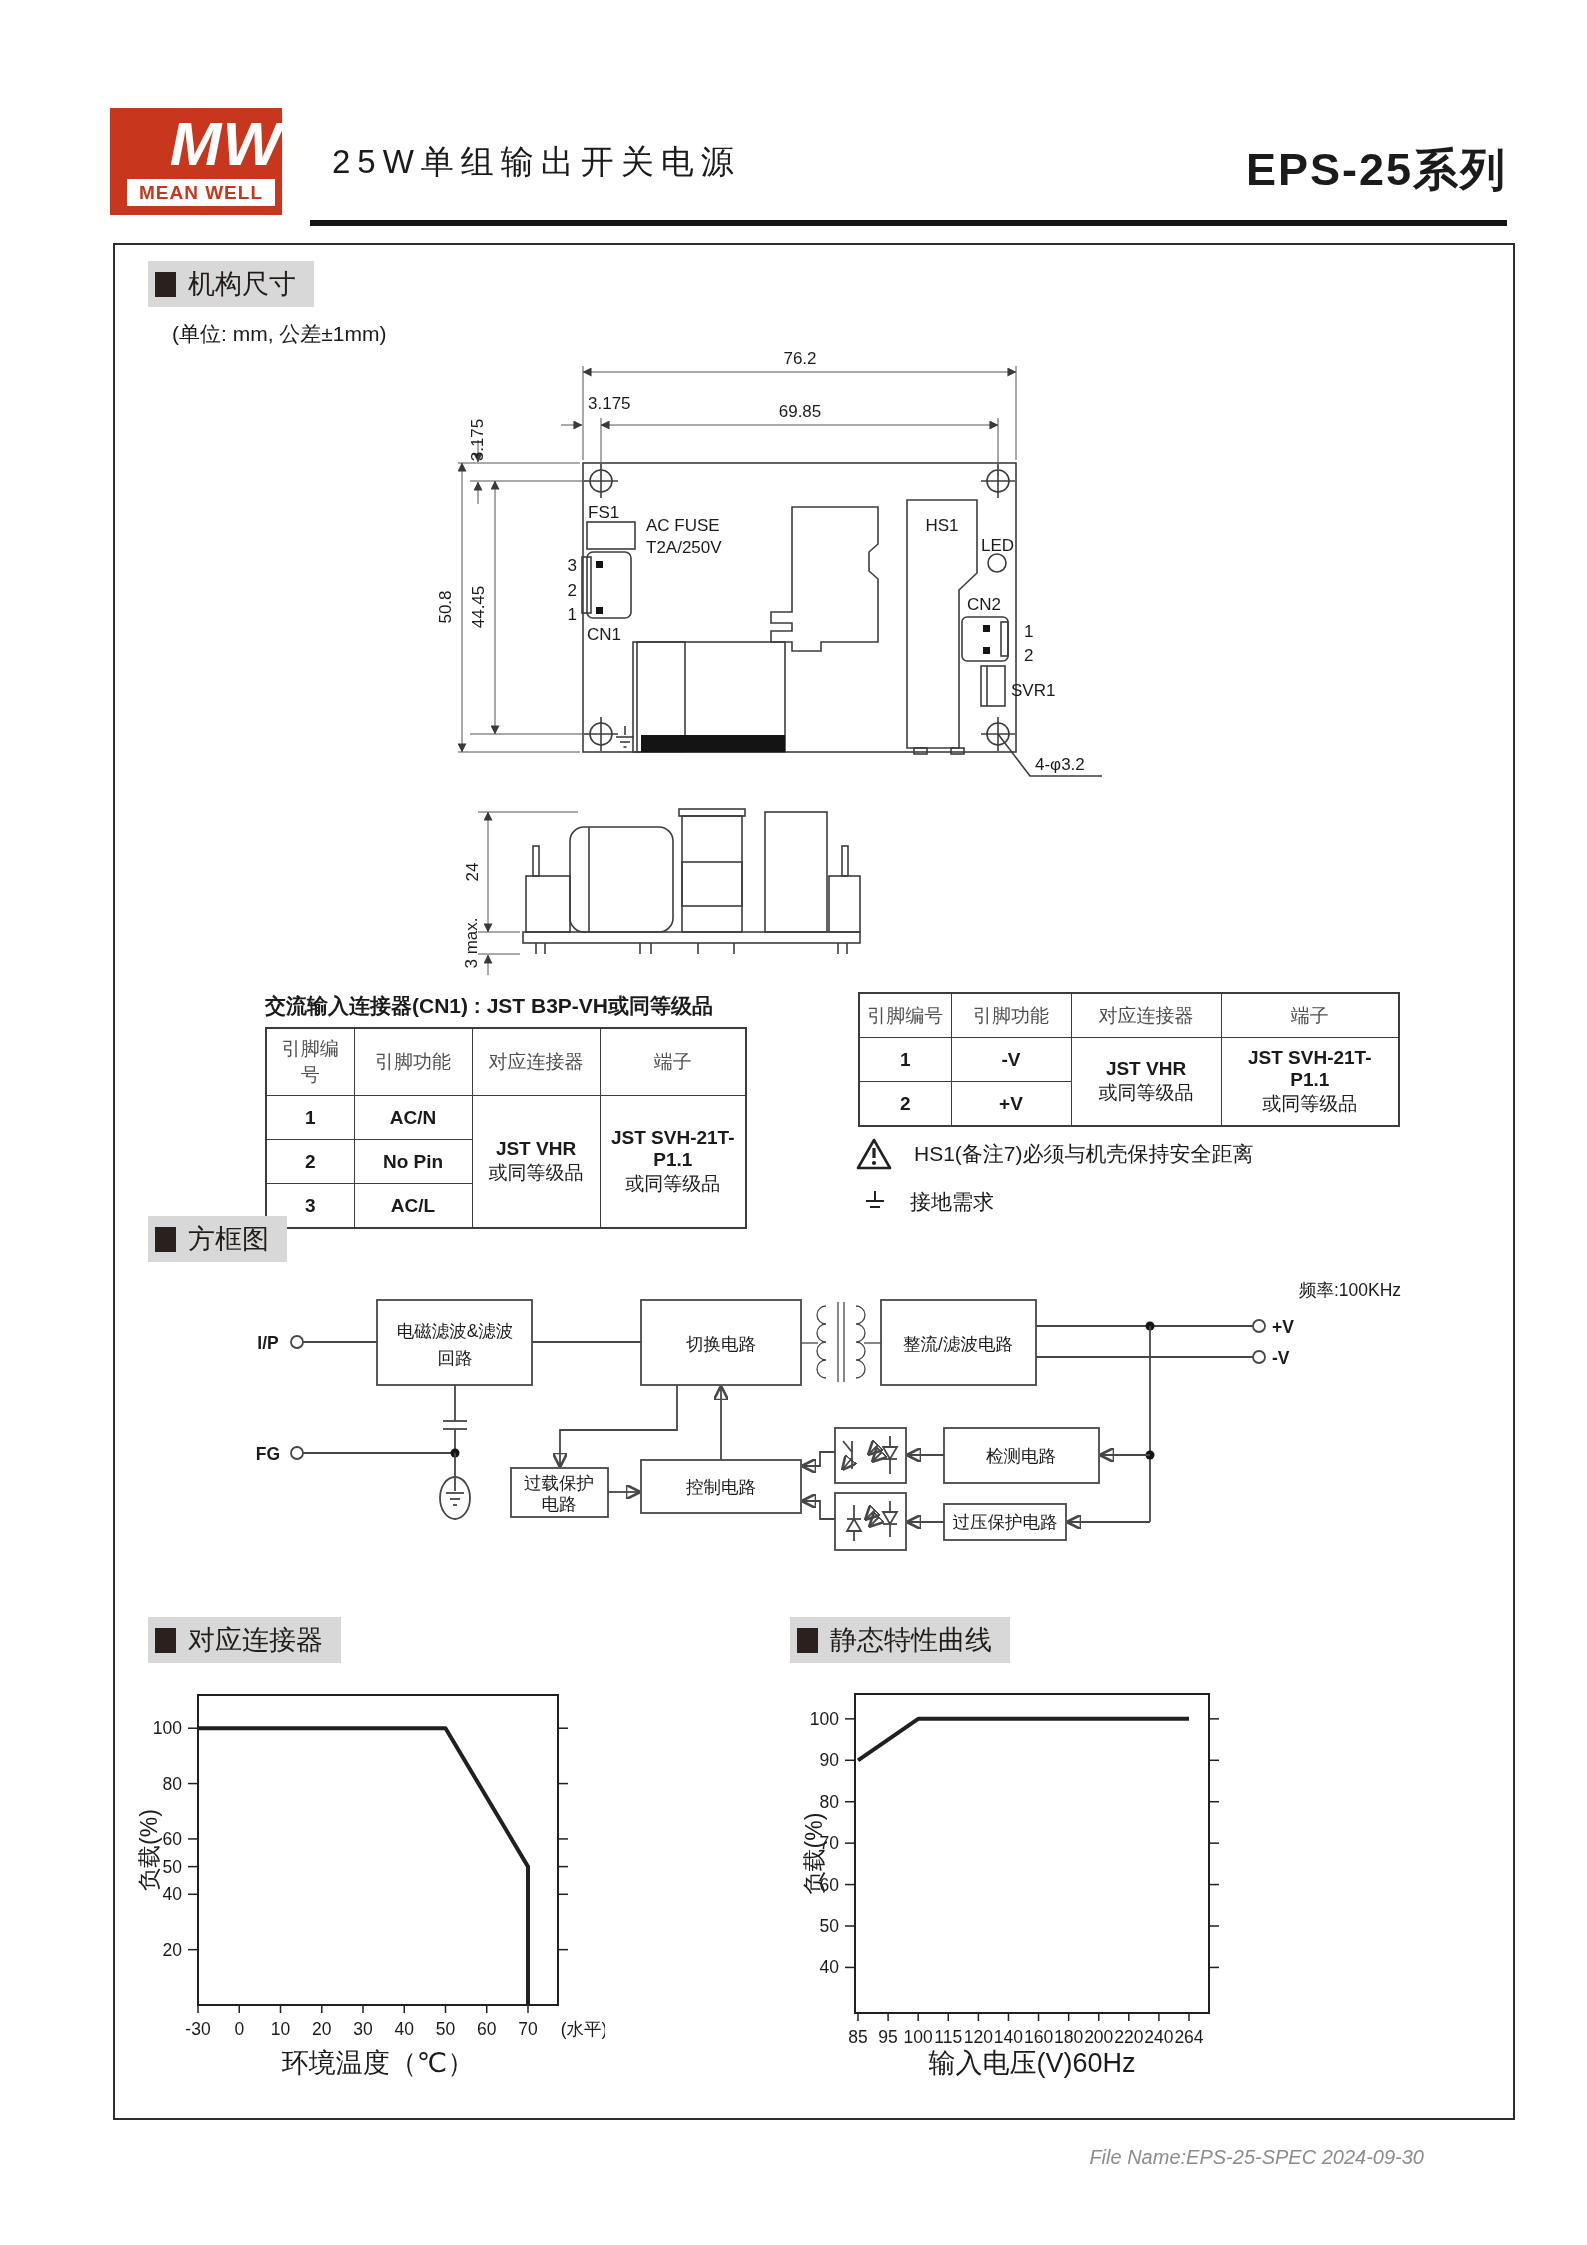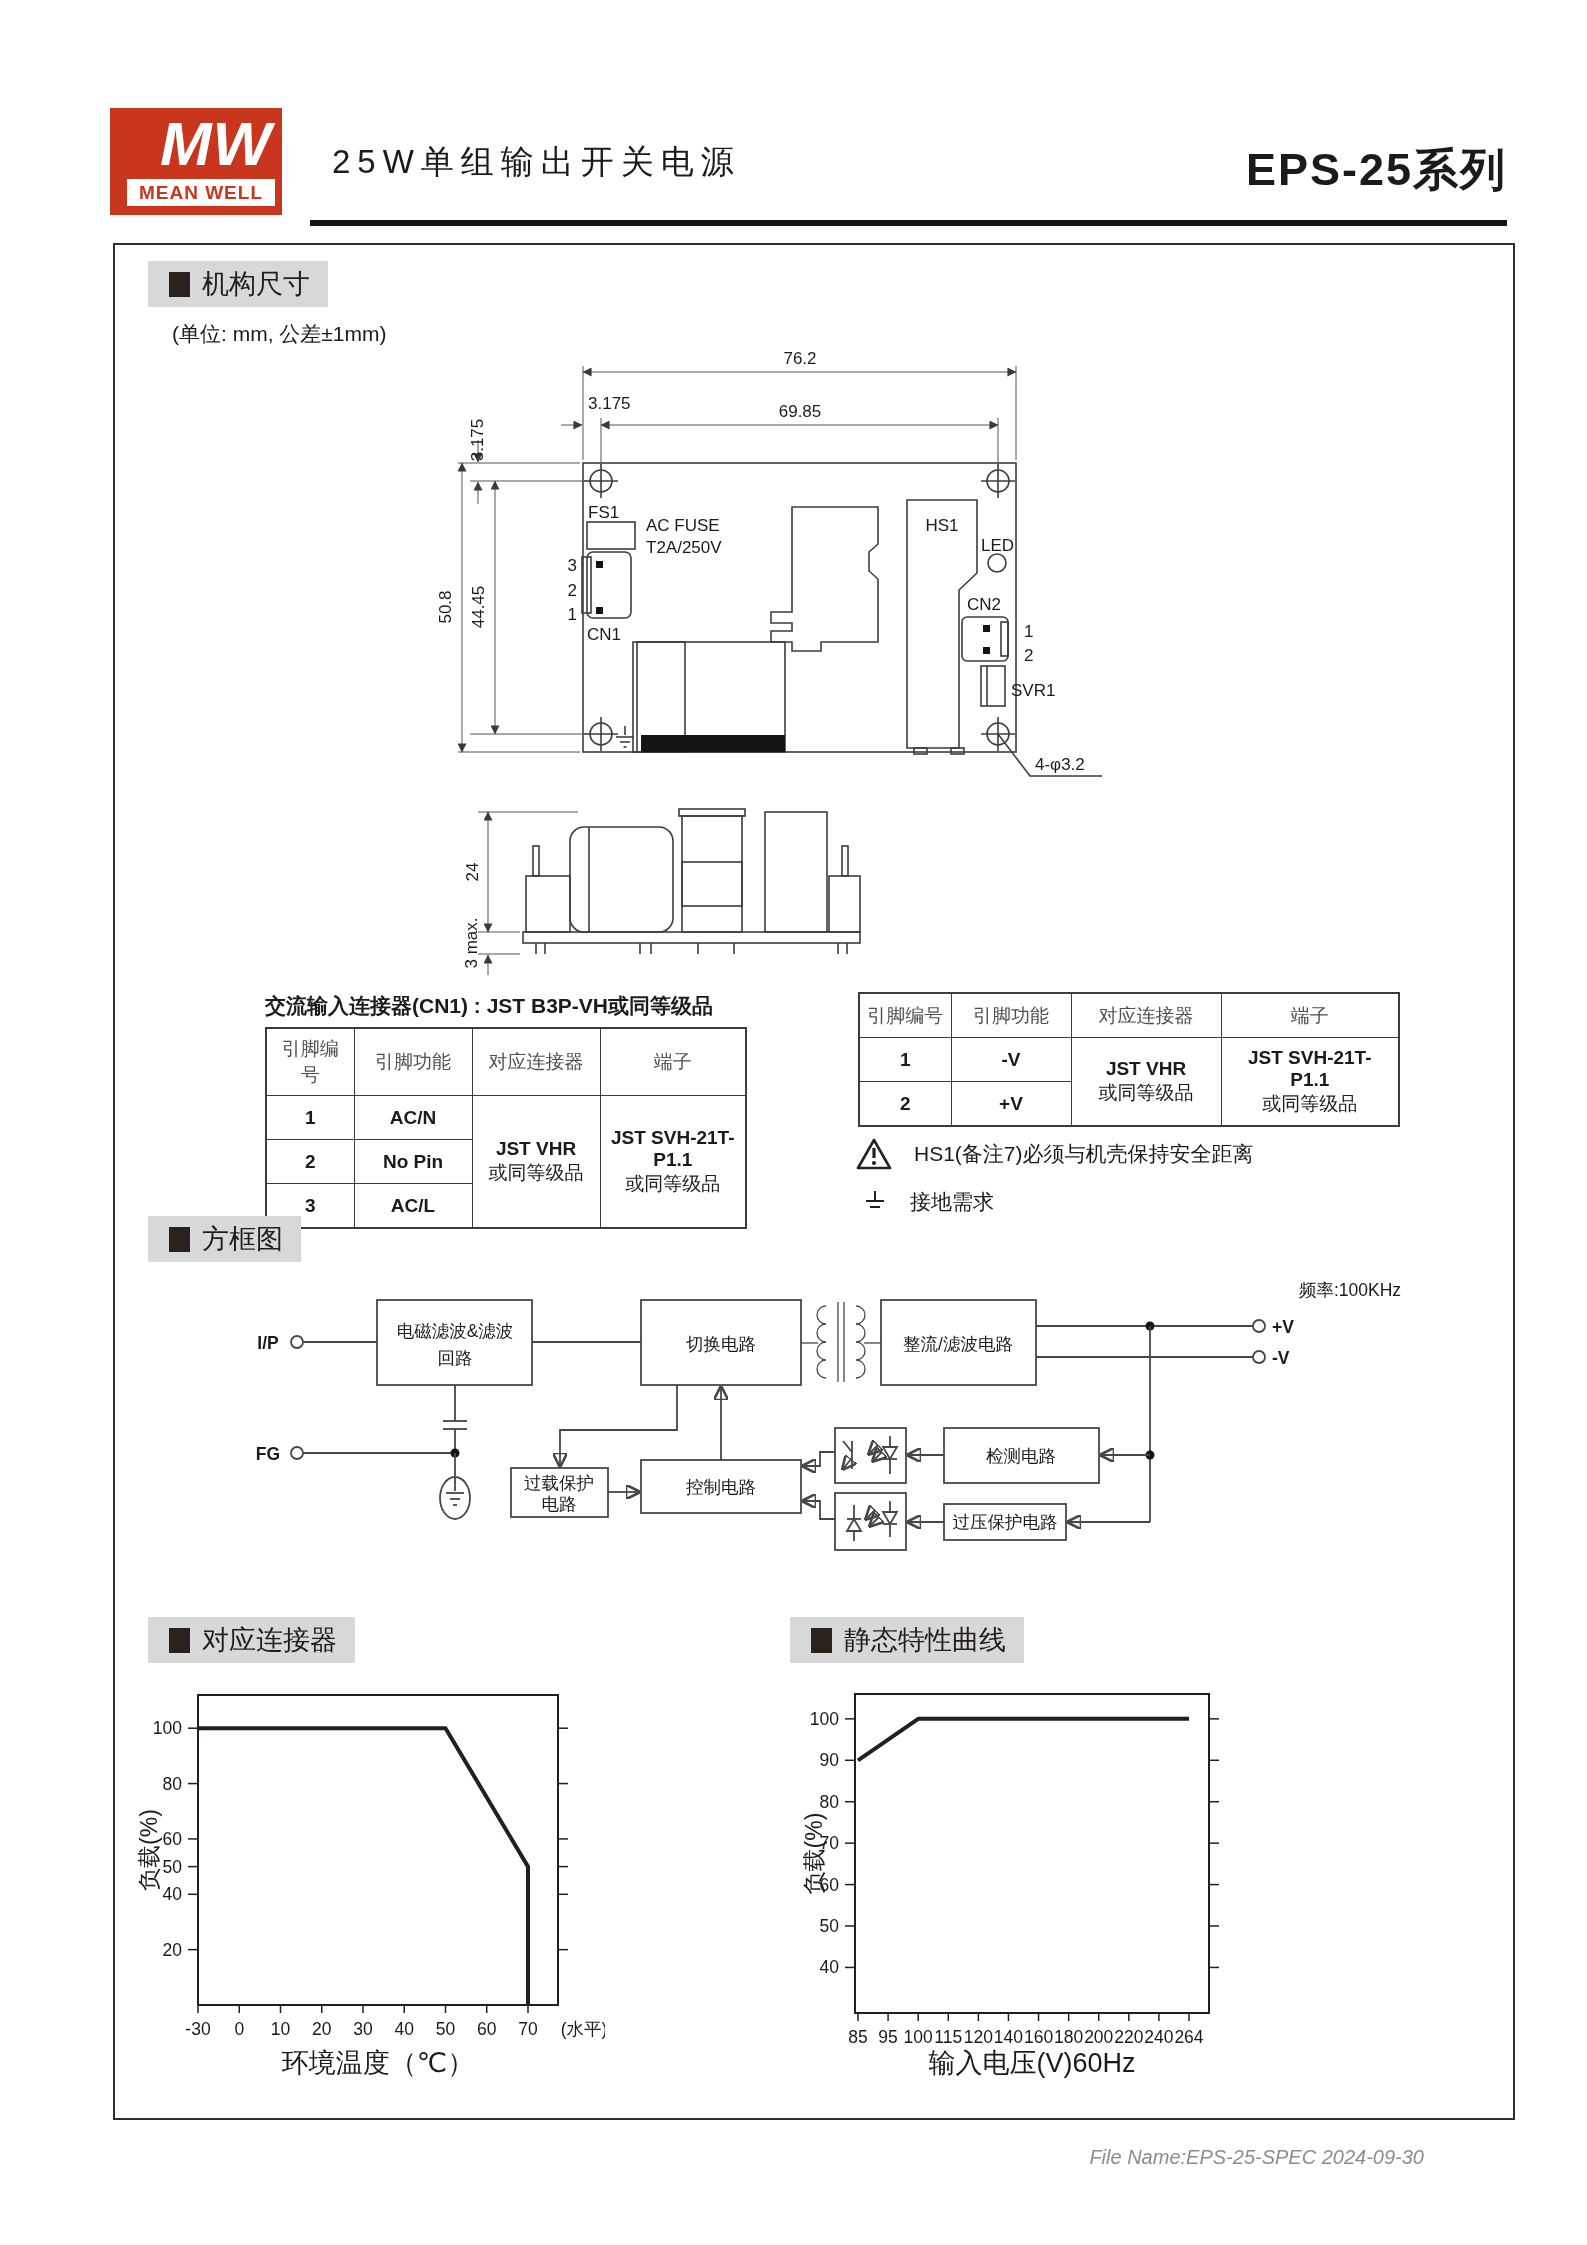--- a/index.html
+++ b/index.html
@@ -1,32 +1,32 @@
 <!DOCTYPE html>
 <html><head>
 <meta charset="utf-8">
 <style>
   html,body{margin:0;padding:0;}
   body{position:relative;width:1587px;height:2245px;background:#fff;
        font-family:"Liberation Sans","DejaVu Sans",sans-serif;color:#1b1b1b;overflow:hidden;}
   .abs{position:absolute;}
   
   .logo{left:110px;top:108px;width:172px;height:107px;background:#c8371d;}
-  .logo-mw{position:absolute;left:0;right:0;top:2px;text-align:center;color:#fff;
+  .logo-mw{position:absolute;left:0;right:0;top:2px;text-align:right;color:#fff;
            font-size:62px;font-weight:bold;font-style:italic;letter-spacing:1px;line-height:68px;margin-left:40px;}
   .logo-brand{position:absolute;left:17px;right:7px;bottom:9px;height:27px;background:#fff;
               display:flex;align-items:center;justify-content:center;color:#c8371d;
               font-weight:bold;font-size:19px;letter-spacing:1px;}
   .page-title{left:312px;top:140px;font-size:33px;font-weight:normal;letter-spacing:7px;white-space:nowrap;margin-left:20px;}
   .series{top:140px;right:80px;font-size:45px;font-weight:bold;letter-spacing:2px;white-space:nowrap;}
   .rule{left:310px;top:220px;width:1197px;height:6px;background:#141414;}
   .frame{left:113px;top:243px;width:1398px;height:1873px;border:2px solid #2e2e2e;}
   
   .sec{display:inline-flex;align-items:center;gap:12px;background:#d8d8d8;
-       padding:5px 18px 5px 21px;font-size:27px;color:#221d1a;white-space:nowrap;}
+       padding:5px 18px 5px 7px;font-size:27px;color:#221d1a;white-space:nowrap;}
   .sec .sq{width:21px;height:25px;background:#2a211d;display:inline-block;}
   .unit-note{left:172px;top:320px;font-size:21px;}
   
   .tbl-title{font-size:21px;font-weight:600;margin-bottom:7px;white-space:nowrap;}
   table.ctable{border-collapse:collapse;border:2.5px solid #3c3c3c;table-layout:fixed;}
   .ctable th,.ctable td{border:1.5px solid #3c3c3c;text-align:center;font-size:19px;padding:7px;height:29px;}
   .ctable th{color:#4f4f4f;font-weight:normal;}
   .ctable td.b{font-weight:bold;}
   .note{display:flex;align-items:center;gap:22px;font-size:21px;white-space:nowrap;}
   

